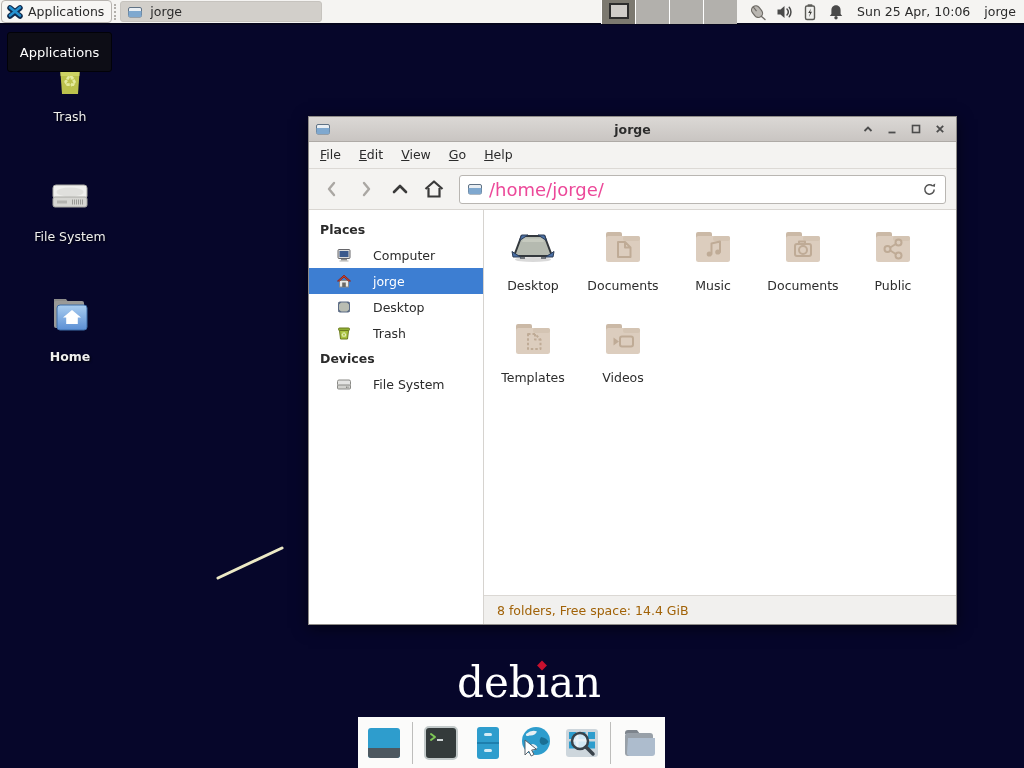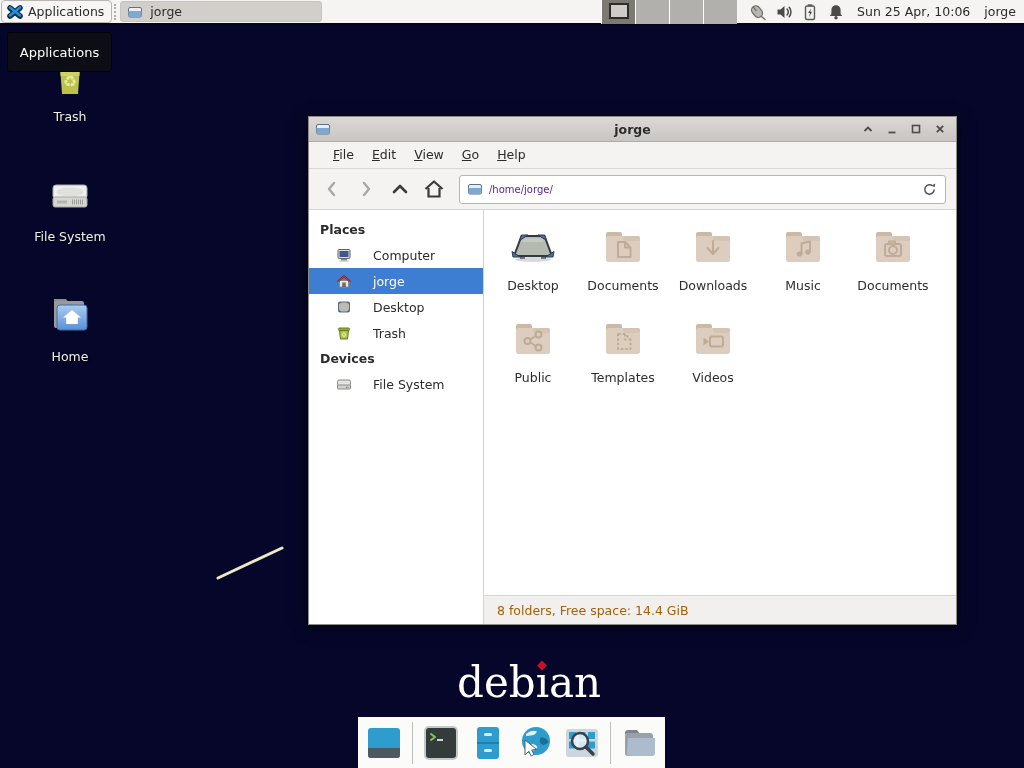--- a/index.html
+++ b/index.html
@@ -31,21 +31,21 @@
              background:#0d0d16; border:1px solid #020208; border-radius:3px;
              color:#ffffff; font-size:13px; display:flex; align-items:center; justify-content:center; }
 
   
   .desk-icon { position:absolute; width:96px; text-align:center; z-index:5; }
   .desk-icon .di-img { width:48px; height:48px; margin:0 auto; }
   .desk-icon .di-label { margin-top:7px; font-size:12.5px; color:#efefef;
                          text-shadow:1px 1px 2px rgba(0,0,0,.9); }
   .di-trash { left:22px; top:50px; }
   .di-fs    { left:22px; top:170px; }
-  .di-home  { left:22px; top:290px; }
+  .di-home  { left:22px; top:290px;font-weight:bold; }
 
   .scribble { position:absolute; left:210px; top:540px; z-index:4; }
 
   
   .debian-logo { position:absolute; left:457px; top:658px; color:#ffffff; z-index:3;
                  font-family:"DejaVu Serif", serif; font-size:42px; letter-spacing:0px; }
   .debian-logo .iwrap { position:relative; display:inline-block; }
   .debian-logo .idot { position:absolute; left:50%; top:4px; width:7px; height:7px;
                        background:#c8102e; transform:translateX(-50%) rotate(45deg); }
 
@@ -61,31 +61,31 @@
             display:flex; flex-direction:column; }
   .titlebar { height:25px; background:linear-gradient(#dbd8d5,#c9c5c2); border-bottom:1px solid #aeaaa6;
               display:flex; align-items:center; position:relative; flex:0 0 25px; }
   .titlebar .t-icon { margin-left:6px; }
   .t-title { position:absolute; left:0; right:0; text-align:center; font-size:12.5px;
              font-weight:bold; color:#2c2c2c; }
   .t-buttons { margin-left:auto; display:flex; align-items:center; gap:9px; padding-right:9px; position:relative; }
   .t-btn { width:15px; height:15px; display:flex; align-items:center; justify-content:center; }
 
   .menubar { height:27px; background:#f4f3f1; border-bottom:1px solid #dcd9d5;
-             display:flex; align-items:center; padding-left:15px; flex:0 0 27px; }
+             display:flex; align-items:center; padding-left:2px; flex:0 0 27px; }
   .menu-item { padding:0 9px; font-size:12.5px; color:#2b2b2b; line-height:26px; }
   .menu-item .mn { text-decoration:underline; }
 
   .toolbar { height:41px; background:#f4f3f1; border-bottom:1px solid #d9d6d2;
              display:flex; align-items:center; padding:0 10px 0 8px; gap:4px; flex:0 0 41px; }
   .nav-btn { width:30px; height:28px; display:flex; align-items:center; justify-content:center; }
   .path-entry { flex:1; height:29px; margin-left:6px; background:#ffffff;
                 border:1px solid #b9b6b2; border-radius:3px;
                 display:flex; align-items:center; padding:0 7px; gap:6px; }
-  .path-text { flex:1; font-size:10px; color:#4c1d95; }
+  .path-text { flex:1; font-size:18px; color:#ec4899; }
 
   .win-body { flex:1; display:flex; min-height:0;border-radius:9px; }
   .sidebar { width:175px; background:#ffffff; border-right:1px solid #d6d3cf; padding-top:7px; font-size:12.5px; }
   .sb-header { font-weight:bold; color:#2b2b2b; padding:5px 0 5px 11px; }
   .sb-item { display:flex; align-items:center; gap:21px; height:26px; padding-left:27px; color:#2b2b2b; }
   .sb-item.selected { background:#3d7ed2; color:#ffffff; }
   .sb-item svg { flex:0 0 16px; }
 
   .main-col { flex:1; display:flex; flex-direction:column; min-width:0; }
   .files { flex:1; background:#ffffff; padding:13px 0 0 4px;
@@ -350,27 +350,20 @@
         <div class="file-item">
           <svg class="fi-icon" viewBox="0 0 48 48">
             <use href="#i-folder48"></use>
             <path class="fg" d="M19 19 h7 l5.5 5.5 V34 H19 Z M26 19 v5.5 h5.5"></path>
           </svg>
           <div class="fi-label">Documents</div>
         </div>
         <div class="file-item">
           <svg class="fi-icon" viewBox="0 0 48 48">
             <use href="#i-folder48"></use>
-            <path class="fg" d="M24 18 v12 M18.5 25 L24 31 L29.5 25"></path>
-          </svg>
-          <div class="fi-label">Downloads</div>
-        </div>
-        <div class="file-item">
-          <svg class="fi-icon" viewBox="0 0 48 48">
-            <use href="#i-folder48"></use>
             <path class="fg" d="M22.5 31 V20.5 l8.5 -2 V29"></path>
             <circle class="fgf" cx="20.3" cy="31" r="2.6"></circle>
             <circle class="fgf" cx="28.8" cy="29" r="2.6"></circle>
           </svg>
           <div class="fi-label">Music</div>
         </div>
         <div class="file-item">
           <svg class="fi-icon" viewBox="0 0 48 48">
             <use href="#i-folder48"></use>
             <rect class="fg" x="16" y="21" width="16" height="12" rx="2"></rect>

